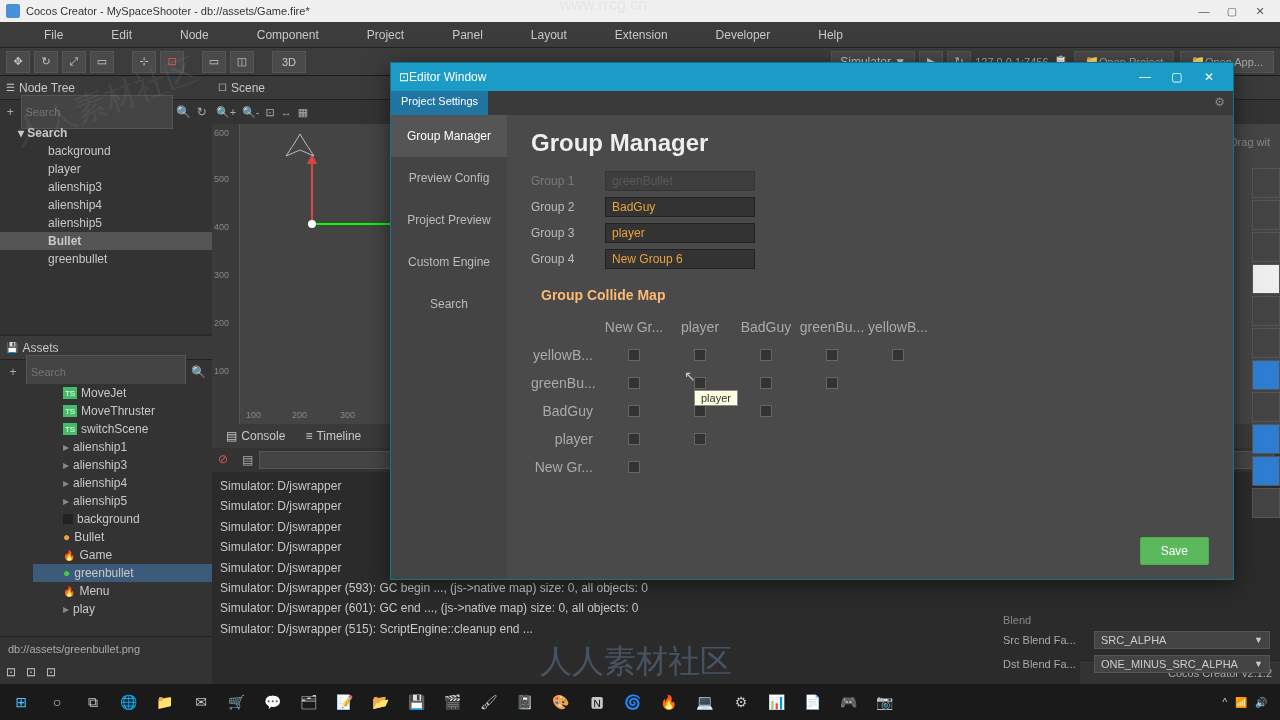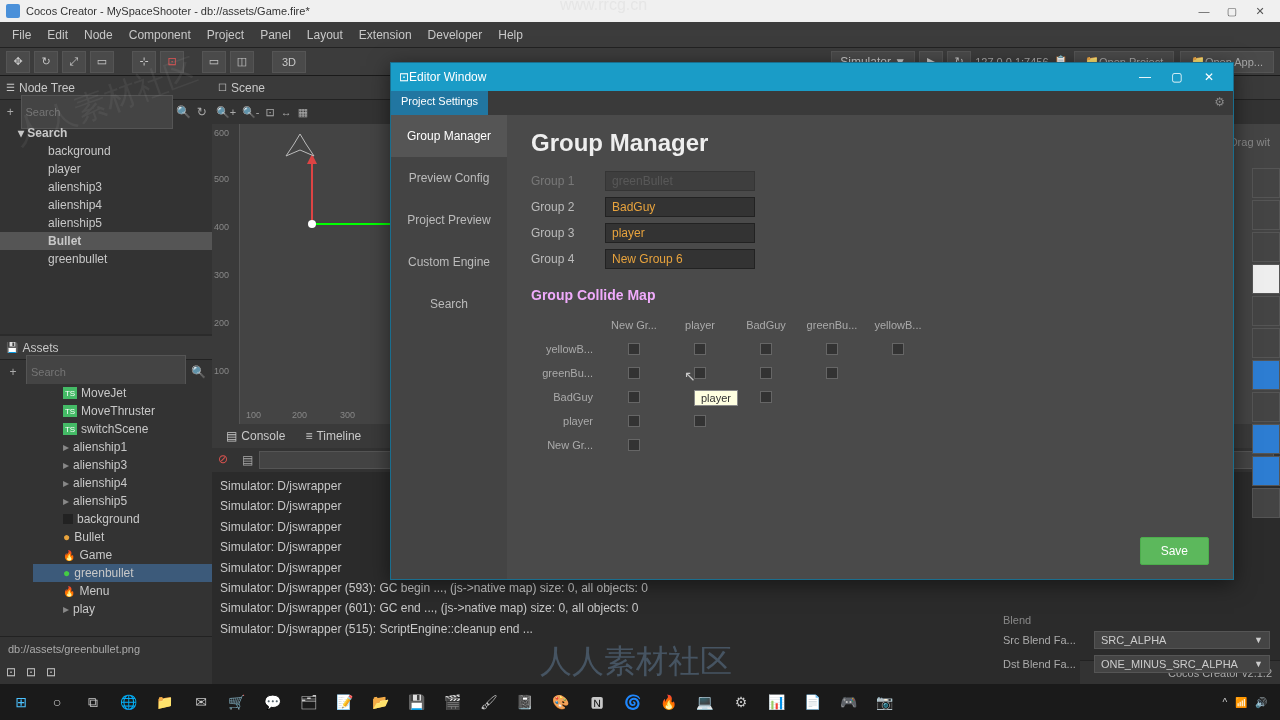--- a/index.html
+++ b/index.html
@@ -4,21 +4,21 @@
 <style>
 * { margin: 0; padding: 0; box-sizing: border-box; font-family: "Segoe UI", Arial, sans-serif; }
 body { background: #2b2b2b; color: #c8c8c8; font-size: 12px; overflow: hidden; width: 1280px; height: 720px; position: relative; }
 
 .title-bar { height: 22px; background: #f0f0f0; color: #333; display: flex; align-items: center; padding: 0 6px; font-size: 11px; }
 .title-bar .app-icon { width: 14px; height: 14px; background: #4a90d9; border-radius: 2px; margin-right: 6px; }
 .title-bar .spacer { flex: 1; }
 .title-bar .win-btn { width: 28px; text-align: center; color: #555; cursor: pointer; }
 
 .menu-bar { height: 26px; background: #3c3c3c; display: flex; align-items: center; padding: 0 4px; border-bottom: 1px solid #222; }
-.menu-bar span { padding: 0 8px; cursor: pointer; }
+.menu-bar span { padding: 0 8px; cursor: pointer; margin-left: 32px; }
 
 .toolbar { height: 28px; background: #3c3c3c; display: flex; align-items: center; padding: 0 6px; gap: 4px; border-bottom: 1px solid #1a1a1a; }
 .toolbar .tbtn { width: 24px; height: 22px; background: #4a4a4a; border: 1px solid #555; display: flex; align-items: center; justify-content: center; font-size: 11px; cursor: pointer; }
 .toolbar .tbtn.red { color: #e05555; }
 .toolbar .tgap { width: 10px; }
 .toolbar .sim-dropdown { background: #4a4a4a; border: 1px solid #555; padding: 2px 8px; height: 22px; display: flex; align-items: center; cursor: pointer; }
 .toolbar .right-info { color: #aaa; font-size: 11px; margin-left: auto; display: flex; gap: 6px; align-items: center; }
 .toolbar .open-btn { background: #4a4a4a; border: 1px solid #555; padding: 2px 10px; height: 22px; display: flex; align-items: center; cursor: pointer; }
 
 .main-area { display: flex; height: 580px; position: relative; }
@@ -94,22 +94,22 @@
 .ew-body { flex: 1; display: flex; overflow: hidden; }
 .ew-side { width: 116px; background: #444; }
 .ew-side-item { padding: 14px 10px; font-size: 12px; cursor: pointer; text-align: center; color: #bbb; }
 .ew-side-item.active { background: #555; color: #fff; }
 .ew-content { flex: 1; padding: 14px 24px; overflow: hidden; position: relative; }
 .ew-h1 { font-size: 24px; color: #eee; margin-bottom: 18px; font-weight: bold; }
 .group-row { display: flex; align-items: center; gap: 14px; margin-bottom: 6px; }
 .group-label { width: 60px; font-size: 12px; color: #bbb; }
 .group-input { width: 150px; background: #333; border: 1px solid #222; padding: 3px 6px; color: #e8a33d; font-size: 12px; height: 20px; }
 .group-input.dim { color: #666; }
-.collide-title { font-size: 14px; font-weight: bold; color: #f0abfc; margin: 18px 0 12px; }
-.collide-grid { display: grid; grid-template-columns: 70px repeat(5, 66px); gap: 4px 0; font-size: 11px; color: #aaa; }
+.collide-title { font-size: 14px; font-weight: bold; color: #fdba74; margin: 18px 10px 12px; }
+.collide-grid { display: grid; grid-template-columns: 70px repeat(5, 66px); gap: 4px 0; font-size: 14px; color: #aaa; }
 .cg-header { text-align: center; padding: 4px 0; }
 .cg-rowhead { text-align: right; padding: 4px 8px 4px 0; }
 .cg-cell { display: flex; justify-content: center; align-items: center; padding: 4px 0; }
 .cg-check { width: 12px; height: 12px; background: #333; border: 1px solid #666; cursor: pointer; }
 .save-btn { position: absolute; bottom: 14px; right: 24px; background: #5cb85c; color: #fff; border: 1px solid #4cae4c; padding: 6px 20px; cursor: pointer; font-size: 12px; border-radius: 2px; }
 
 .tooltip { position: absolute; background: #ffffe1; color: #333; border: 1px solid #888; padding: 1px 6px; font-size: 11px; z-index: 200; }
 .cursor { position: absolute; z-index: 201; font-size: 14px; pointer-events: none; }
 
 .watermark { position: absolute; color: rgba(200,200,200,.08); font-size: 32px; pointer-events: none; z-index: 1; transform: rotate(-20deg); }

